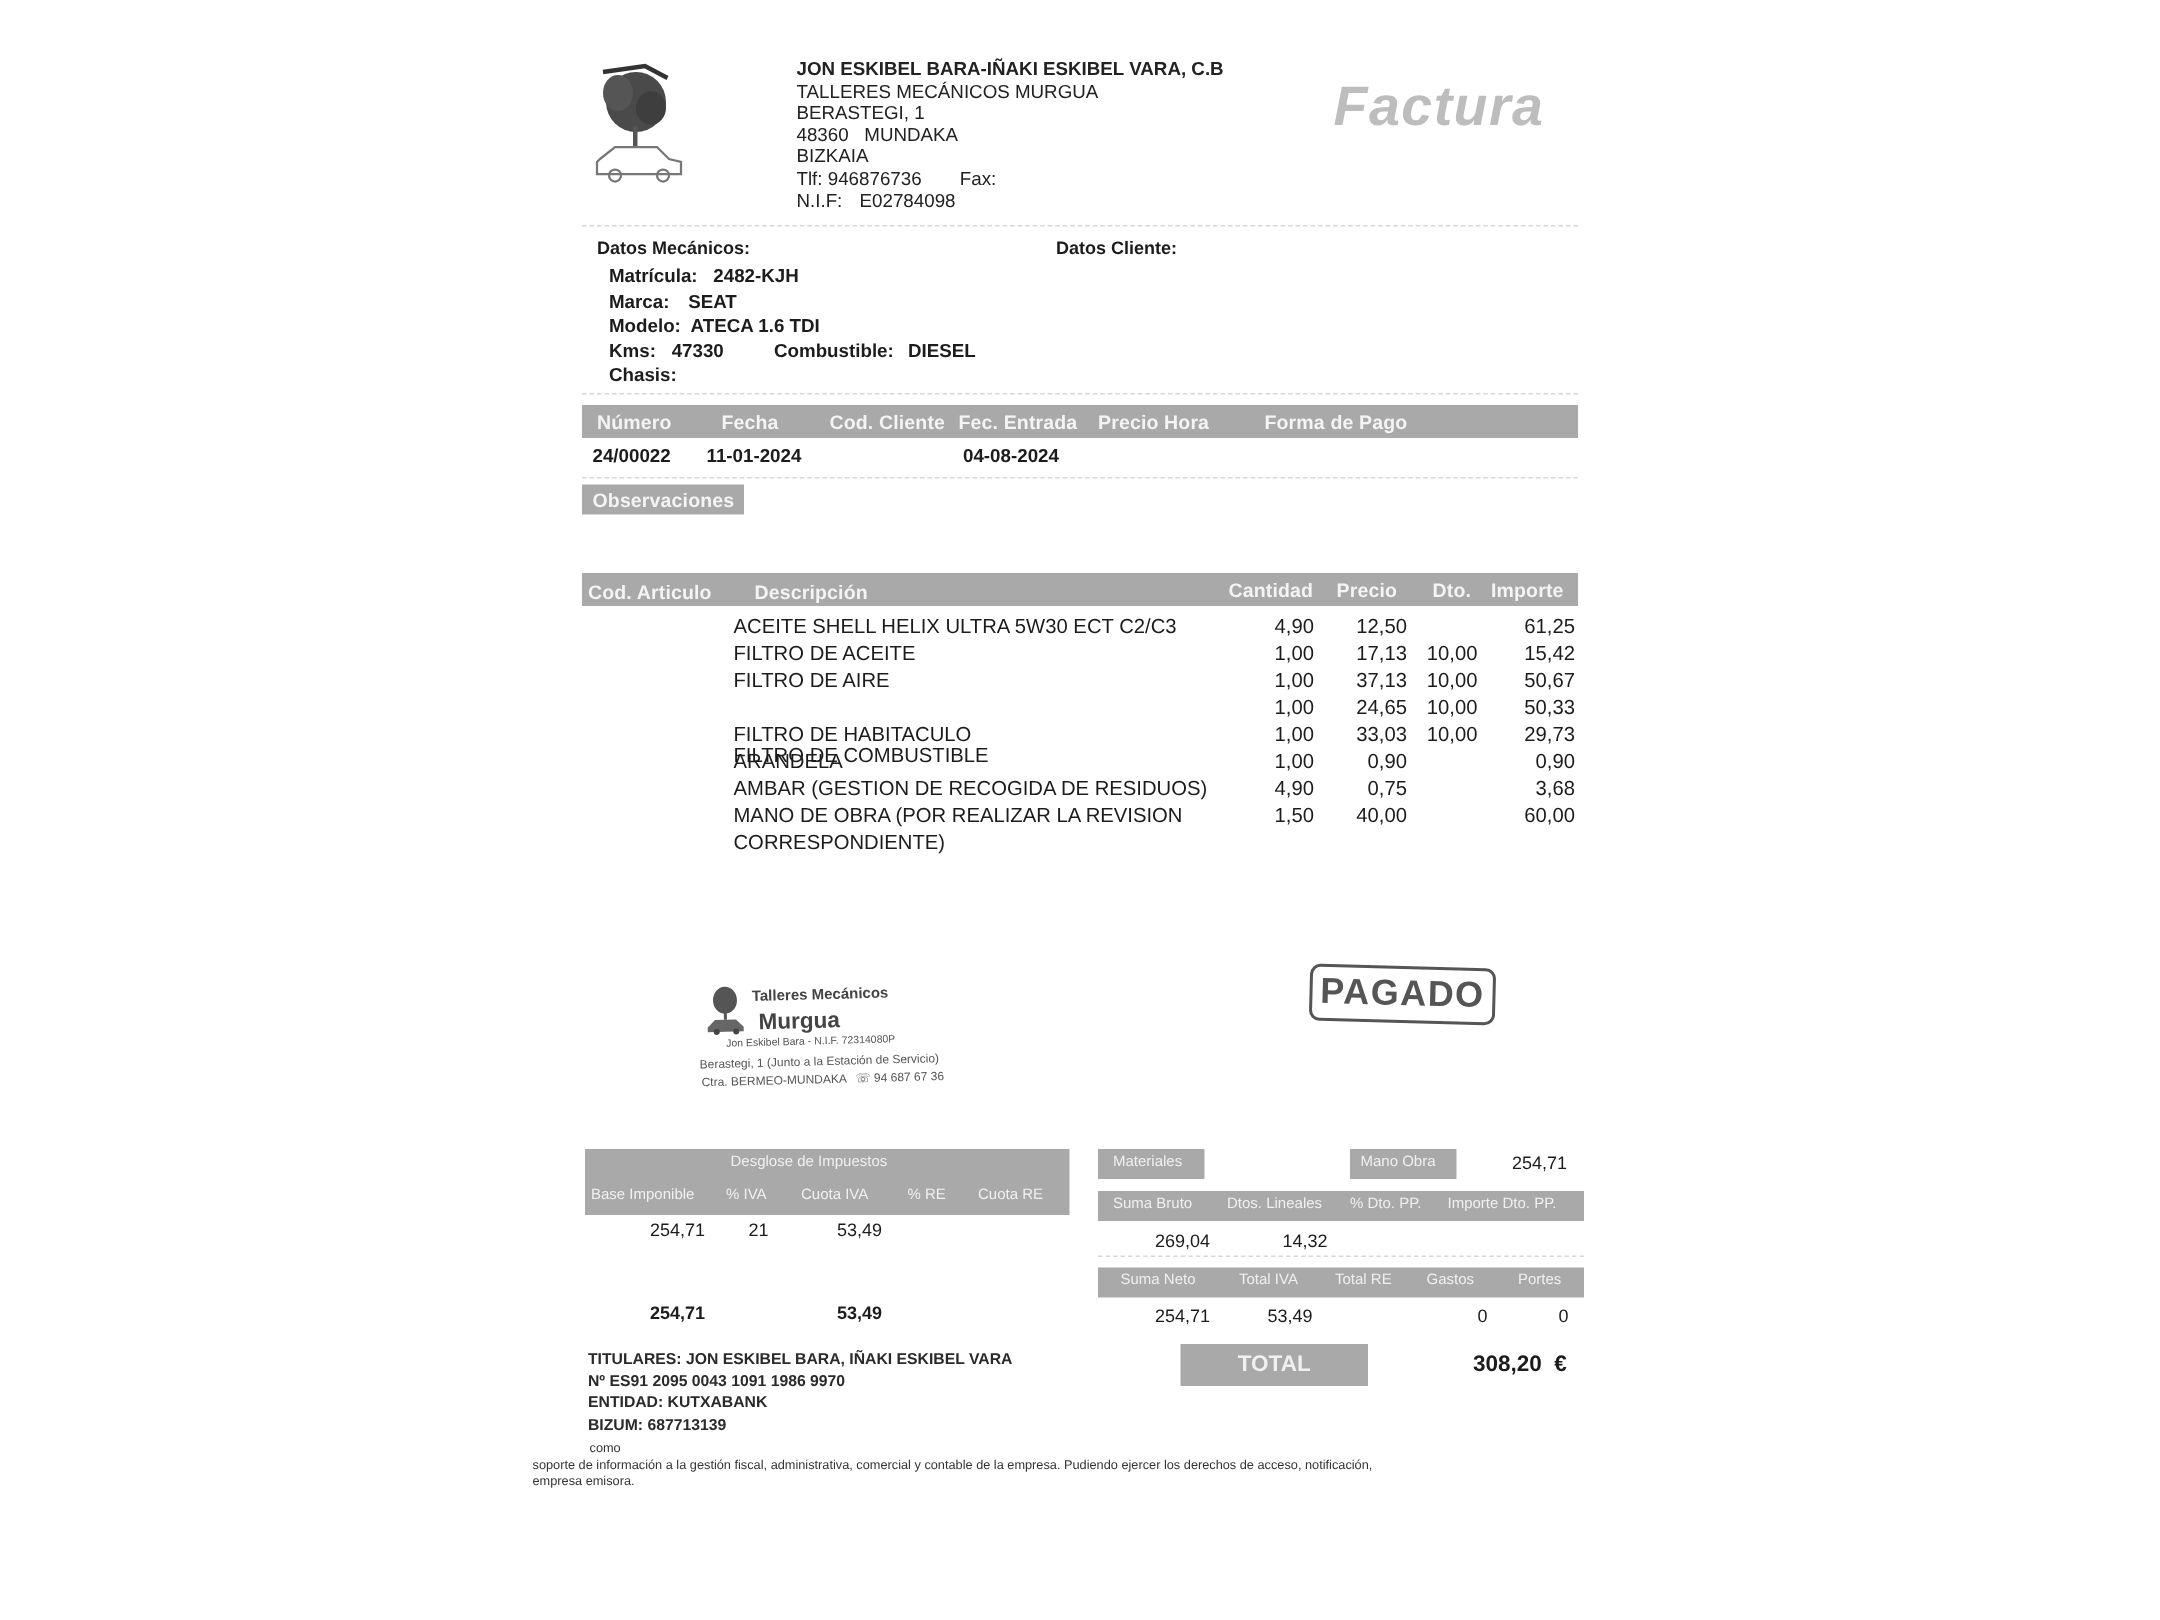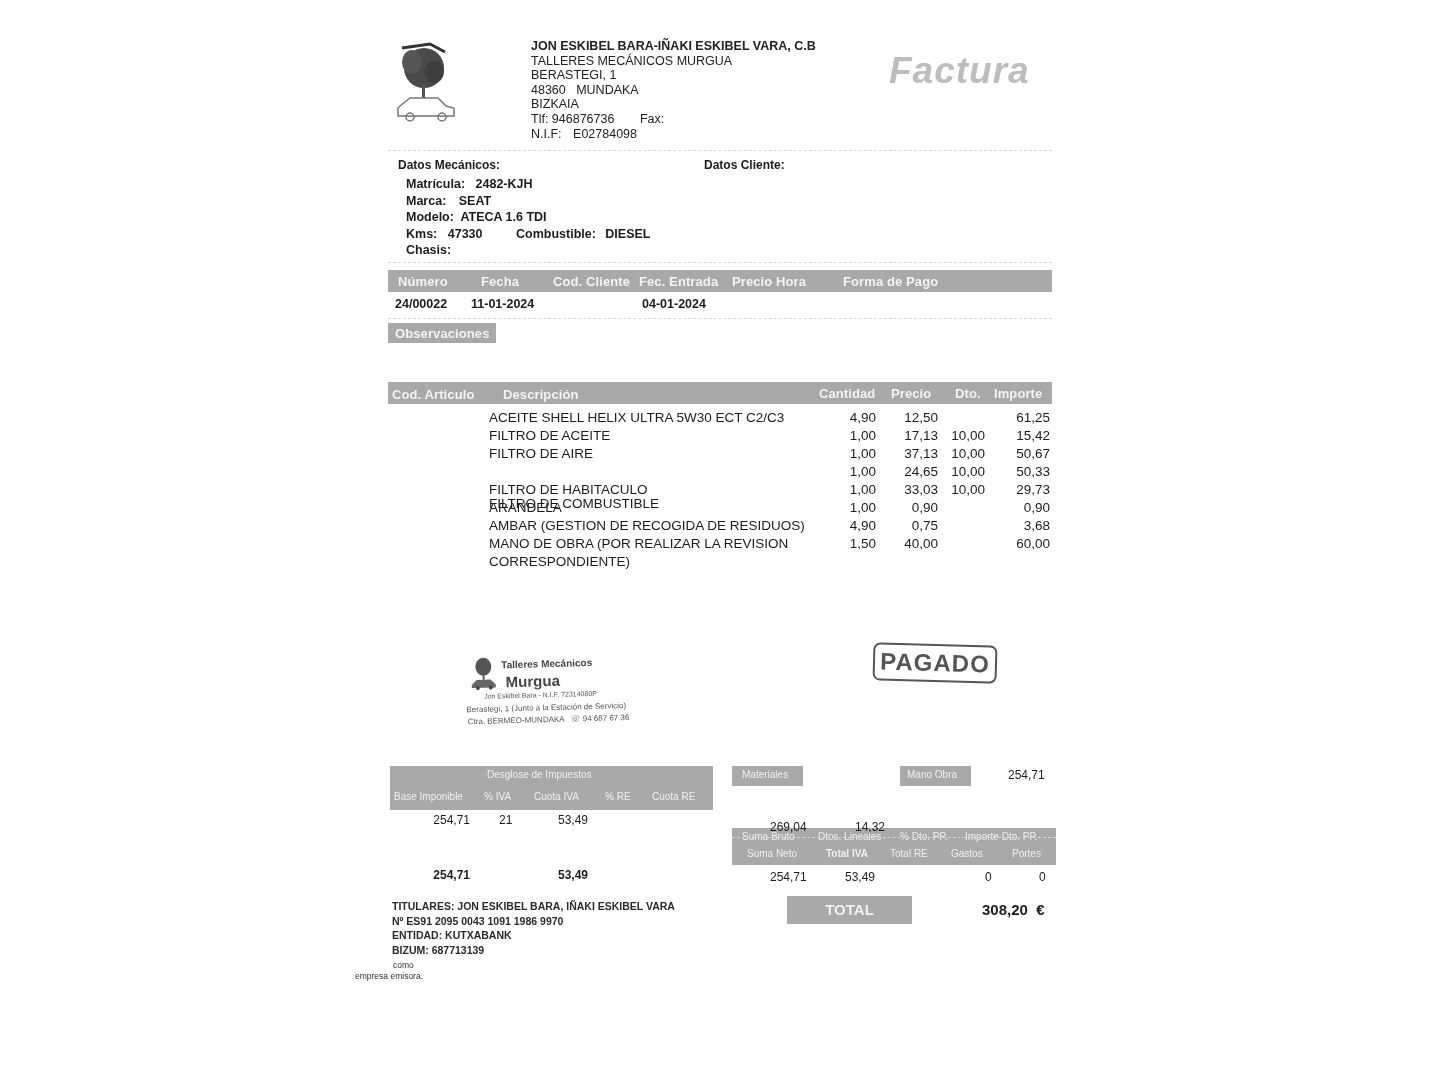--- a/index.html
+++ b/index.html
@@ -86,21 +86,21 @@
 <div class="abs grey" style="left:388px;top:270px;width:664px;height:22px;">
   <span class="abs hdr-text" style="left:10px;top:4px;">Número</span>
   <span class="abs hdr-text" style="left:93px;top:4px;">Fecha</span>
   <span class="abs hdr-text" style="left:165px;top:4px;">Cod. Cliente</span>
   <span class="abs hdr-text" style="left:251px;top:4px;">Fec. Entrada</span>
   <span class="abs hdr-text" style="left:344px;top:4px;">Precio Hora</span>
   <span class="abs hdr-text" style="left:455px;top:4px;">Forma de Pago</span>
 </div>
 <div class="abs bold" style="left:395px;top:297px;font-size:12.5px;">24/00022</div>
 <div class="abs bold" style="left:471px;top:297px;font-size:12.5px;">11-01-2024</div>
-<div class="abs bold" style="left:642px;top:297px;font-size:12.5px;">04-01-2024</div>
+<div class="abs bold" style="left:642px;top:297px;font-size:12.5px;">04-08-2024</div>
 <div class="abs dotted" style="left:388px;top:318px;width:664px;"></div>
 
 <div class="abs grey hdr-text" style="left:388px;top:323px;width:108px;height:20px;padding:3px 0 0 7px;">Observaciones</div>
 
 <div class="abs grey" style="left:388px;top:382px;width:664px;height:22px;">
   <span class="abs hdr-text" style="left:4px;top:5px;">Cod. Articulo</span>
   <span class="abs hdr-text" style="left:115px;top:5px;">Descripción</span>
   <span class="abs hdr-text" style="left:431px;top:4px;">Cantidad</span>
   <span class="abs hdr-text" style="left:503px;top:4px;">Precio</span>
   <span class="abs hdr-text" style="left:567px;top:4px;">Dto.</span>
@@ -201,33 +201,33 @@
 <div class="abs num" style="left:410px;top:813px;width:60px;font-size:12px;">254,71</div>
 <div class="abs" style="left:499px;top:813px;font-size:12px;">21</div>
 <div class="abs num" style="left:530px;top:813px;width:58px;font-size:12px;">53,49</div>
 <div class="abs num bold" style="left:410px;top:868px;width:60px;font-size:12px;">254,71</div>
 <div class="abs num bold" style="left:530px;top:868px;width:58px;font-size:12px;">53,49</div>
 
 <div class="abs grey lbl-light" style="left:732px;top:766px;width:71px;height:20px;padding:3px 0 0 10px;">Materiales</div>
 <div class="abs grey lbl-light" style="left:900px;top:766px;width:71px;height:20px;padding:3px 0 0 7px;">Mano Obra</div>
 <div class="abs" style="left:1008px;top:768px;font-size:12px;">254,71</div>
 
-<div class="abs grey" style="left:732px;top:794px;width:324px;height:20px;margin-top:34px;">
+<div class="abs grey" style="left:732px;top:794px;width:324px;height:20px;">
   <span class="abs lbl-light" style="left:10px;top:3px;">Suma Bruto</span>
   <span class="abs lbl-light" style="left:86px;top:3px;">Dtos. Lineales</span>
   <span class="abs lbl-light" style="left:168px;top:3px;">% Dto. PP.</span>
   <span class="abs lbl-light" style="left:233px;top:3px;">Importe Dto. PP.</span>
 </div>
 <div class="abs" style="left:770px;top:820px;font-size:12px;">269,04</div>
 <div class="abs" style="left:855px;top:820px;font-size:12px;">14,32</div>
 <div class="abs dotted" style="left:732px;top:837px;width:324px;"></div>
 
 <div class="abs grey" style="left:732px;top:845px;width:324px;height:20px;">
   <span class="abs lbl-light" style="left:15px;top:3px;">Suma Neto</span>
-  <span class="abs lbl-light" style="left:94px;top:3px;font-weight:bold;">Total IVA</span>
+  <span class="abs lbl-light" style="left:94px;top:3px;">Total IVA</span>
   <span class="abs lbl-light" style="left:158px;top:3px;">Total RE</span>
   <span class="abs lbl-light" style="left:219px;top:3px;">Gastos</span>
   <span class="abs lbl-light" style="left:280px;top:3px;">Portes</span>
 </div>
 <div class="abs" style="left:770px;top:870px;font-size:12px;">254,71</div>
 <div class="abs" style="left:845px;top:870px;font-size:12px;">53,49</div>
 <div class="abs" style="left:985px;top:870px;font-size:12px;">0</div>
 <div class="abs" style="left:1039px;top:870px;font-size:12px;">0</div>
 
 <div class="abs grey" style="left:787px;top:896px;width:125px;height:28px;font-size:15px;font-weight:bold;text-align:center;line-height:28px;color:#f0f0f0;">TOTAL</div>
@@ -235,14 +235,15 @@
 
 <div class="abs" style="left:392px;top:899px;font-size:10.5px;font-weight:bold;line-height:14.7px;color:#2a2a2a;">
   <div>TITULARES: JON ESKIBEL BARA, IÑAKI ESKIBEL VARA</div>
   <div>Nº ES91 2095 0043 1091 1986 9970</div>
   <div>ENTIDAD: KUTXABANK</div>
   <div>BIZUM: 687713139</div>
 </div>
 
 <div class="abs" style="left:355px;top:960px;width:720px;font-size:8.5px;line-height:10.8px;color:#333;">
   <div style="padding-left:38px;">como</div>
+  <div style="white-space:nowrap;">soporte de información a la gestión fiscal, administrativa, comercial y contable de la empresa. Pudiendo ejercer los derechos de acceso, notificación,</div>
   <div>empresa emisora.</div>
 </div>
 
 </body></html>

